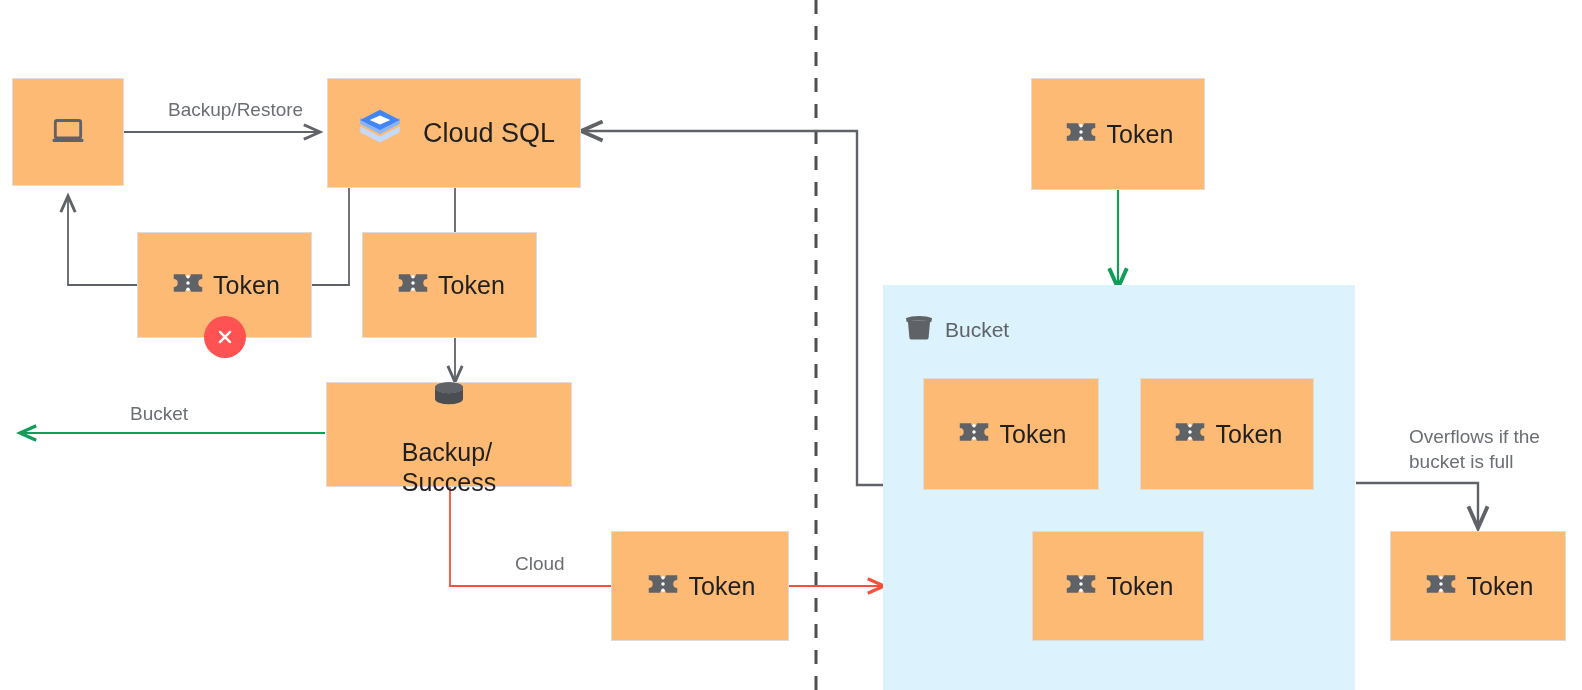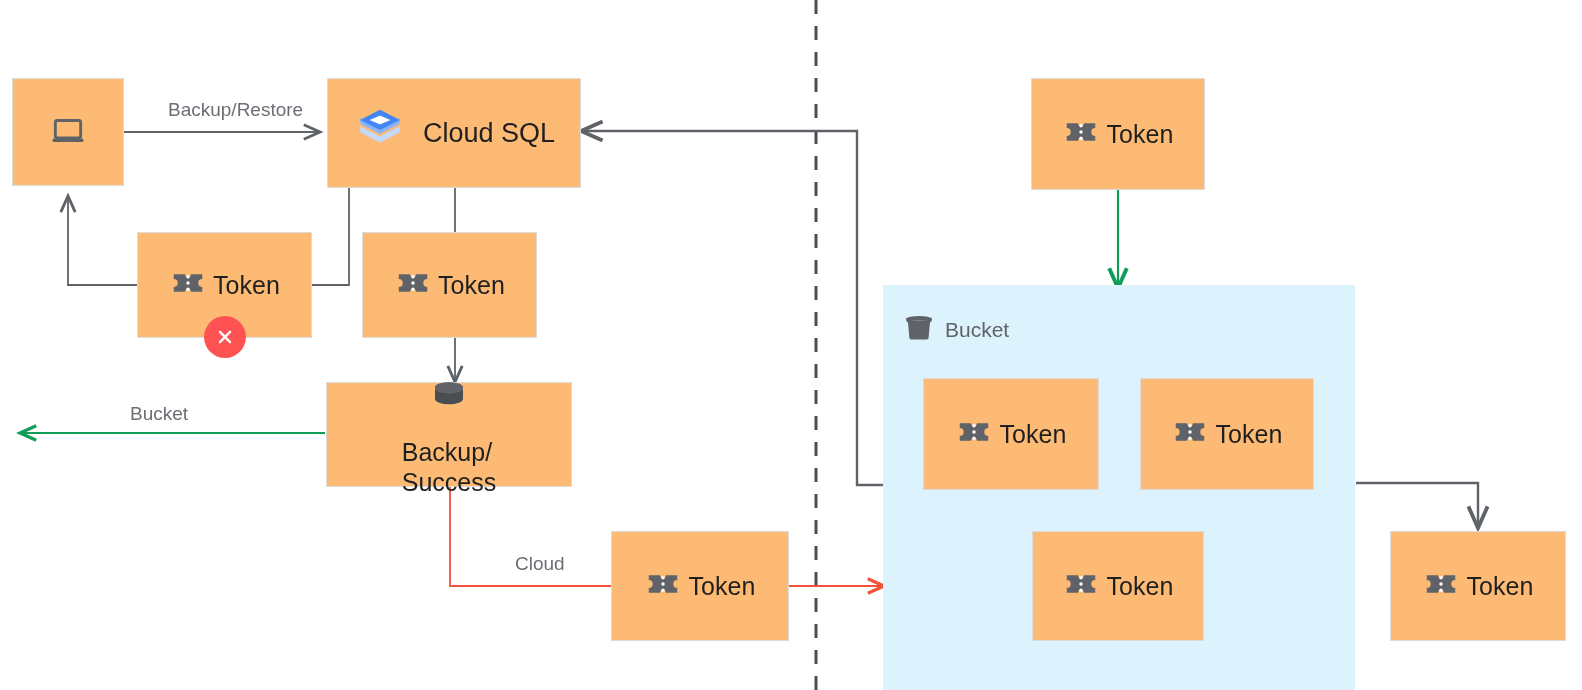--- a/index.html
+++ b/index.html
@@ -215,14 +215,18 @@
     </span>
     <span class="lbl">Token</span>
   </div>
 
   <div class="edgelabel" style="left:151px;top:97px;margin-left:17px;">Backup/Restore</div>
 
   <div class="edgelabel" style="left:130px;top:401px;">Bucket</div>
 
   <div class="edgelabel" style="left:515px;top:551px;">Cloud</div>
 
+  <div class="edgelabel" style="left:1409px;top:424px;">
+    <span>Overflows if the</span><br>
+    <span>bucket is full</span>
+  </div>
 
 </div>
 
 </body></html>

